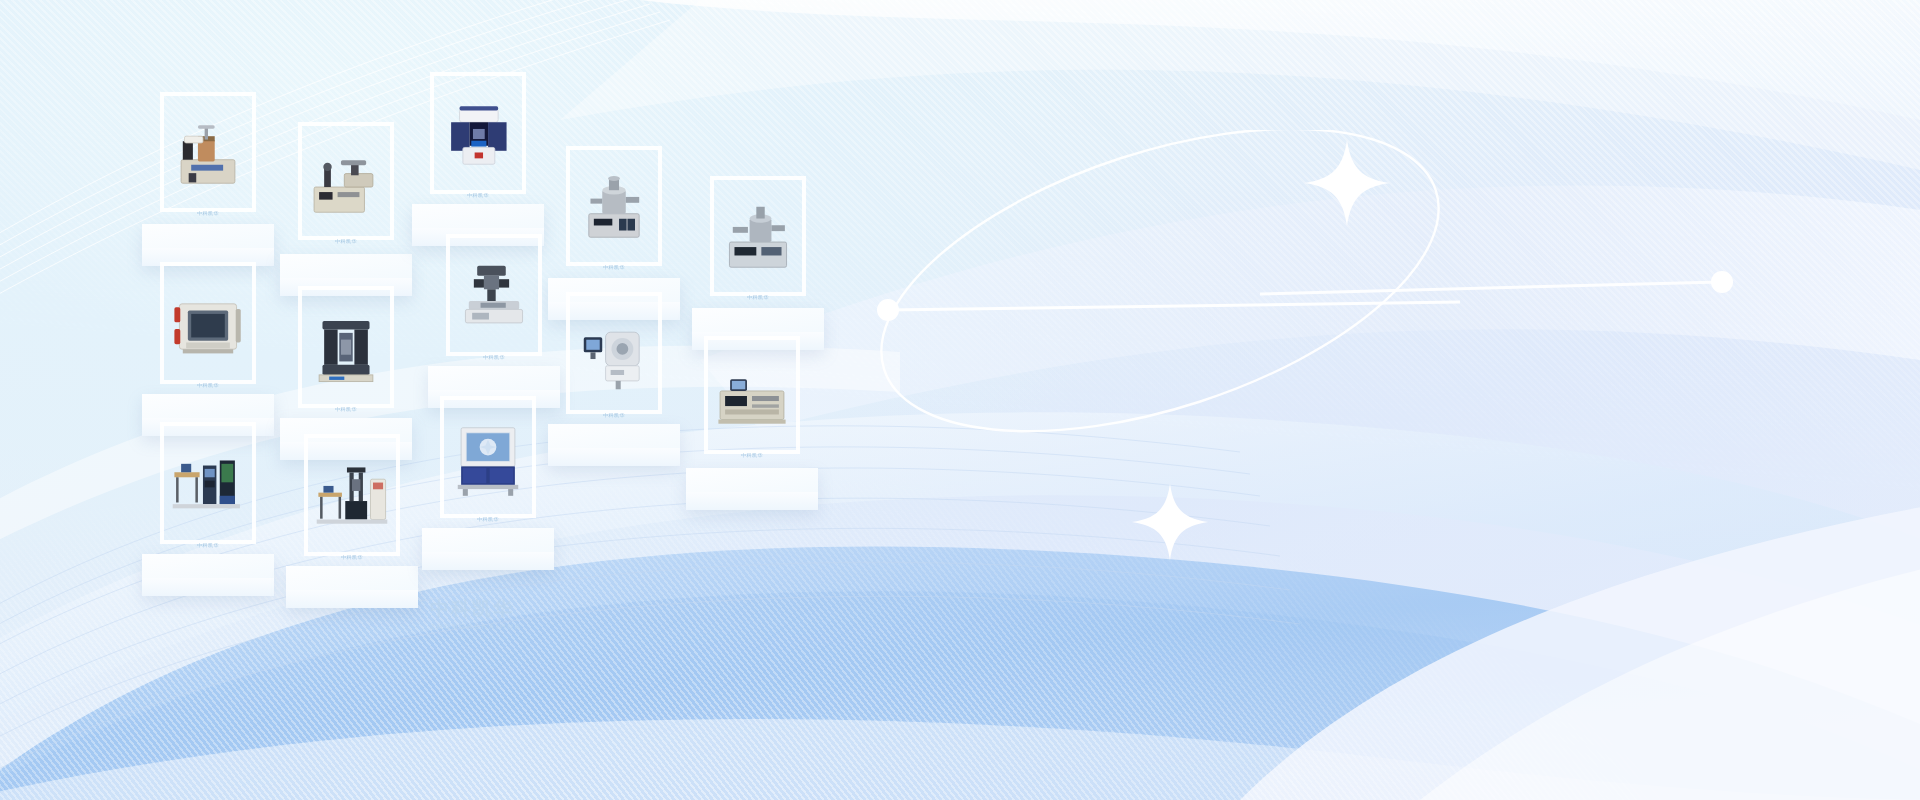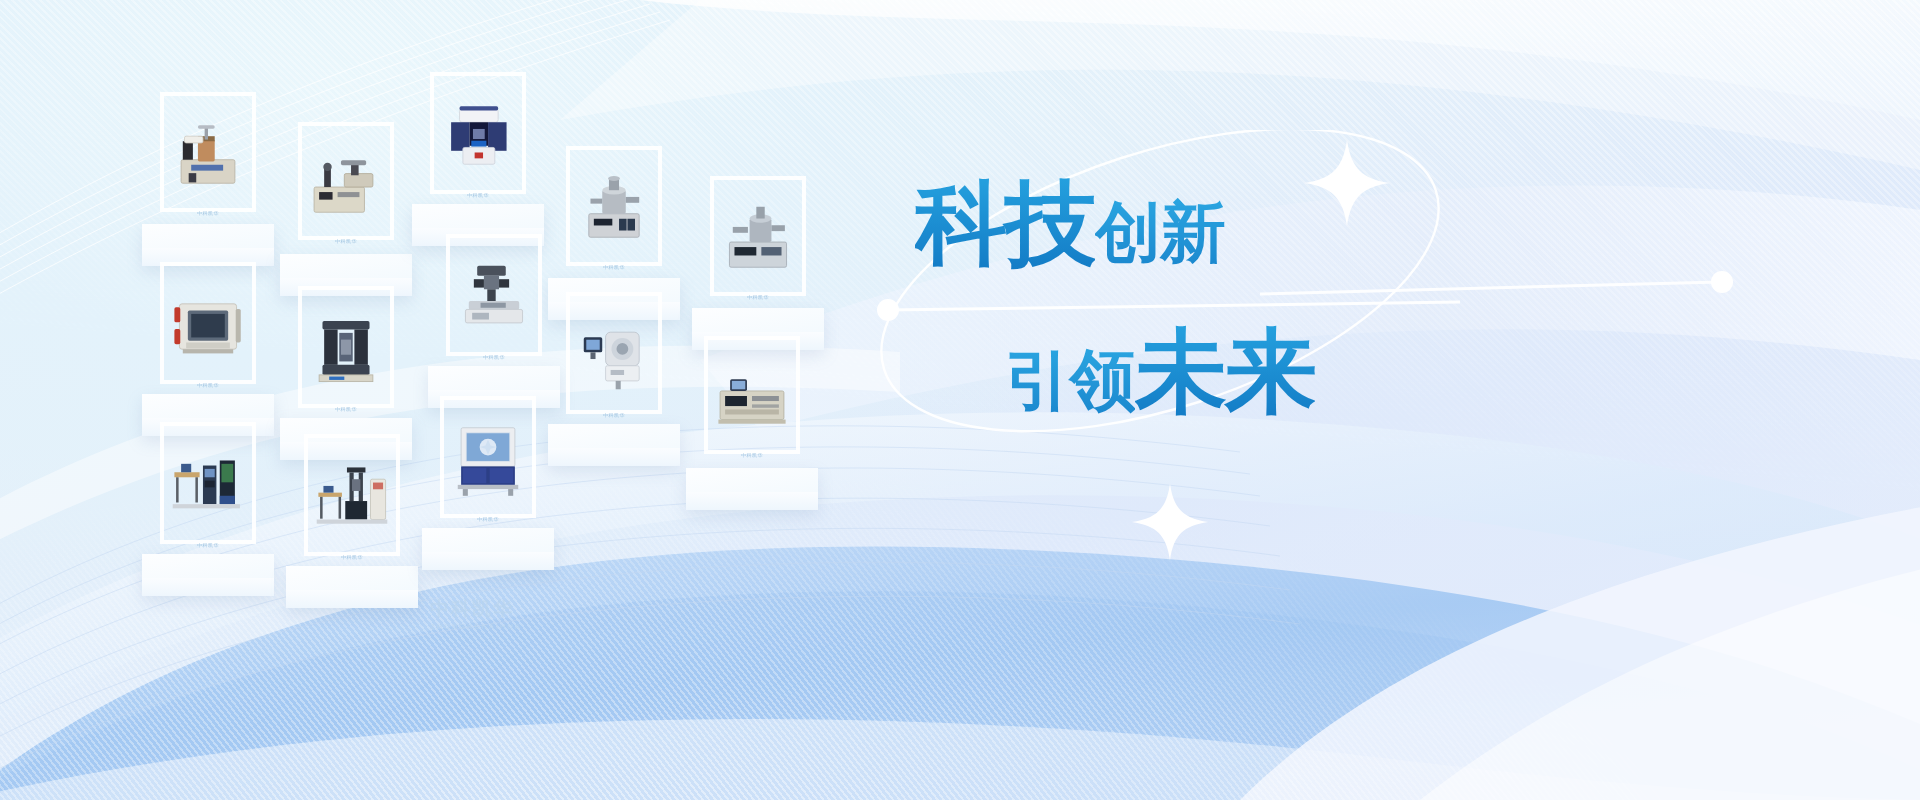--- a/index.html
+++ b/index.html
@@ -393,27 +393,19 @@
     <circle cx="482" cy="30" r="11" fill="#ffffff"></circle>
   </svg>
 
   <svg class="spark" style="left:1302px;top:138px;width:90px;height:90px;" viewBox="0 0 90 90">
     <path d="M45 2 C49 30 60 41 88 45 C60 49 49 60 45 88 C41 60 30 49 2 45 C30 41 41 30 45 2 Z" fill="#ffffff"></path>
   </svg>
   <svg class="spark" style="left:1130px;top:482px;width:80px;height:80px;" viewBox="0 0 90 90">
     <path d="M45 2 C49 30 60 41 88 45 C60 49 49 60 45 88 C41 60 30 49 2 45 C30 41 41 30 45 2 Z" fill="#ffffff"></path>
   </svg>
 
-  <div class="headline">
-    <div class="line1">
-      <span class="big">科技</span><span class="sml">创新</span>
-    </div>
-    <div class="line2">
-      <span class="sml">引领</span><span class="big">未来</span>
-    </div>
-  </div>
 
   <div class="wm" style="left:430px;top:596px;">
     <div class="wm-cn">中科凯华</div>
     <div class="wm-en">ZHONGKEKAIHUA</div>
   </div>
 
 </div>
 
 </body></html>

